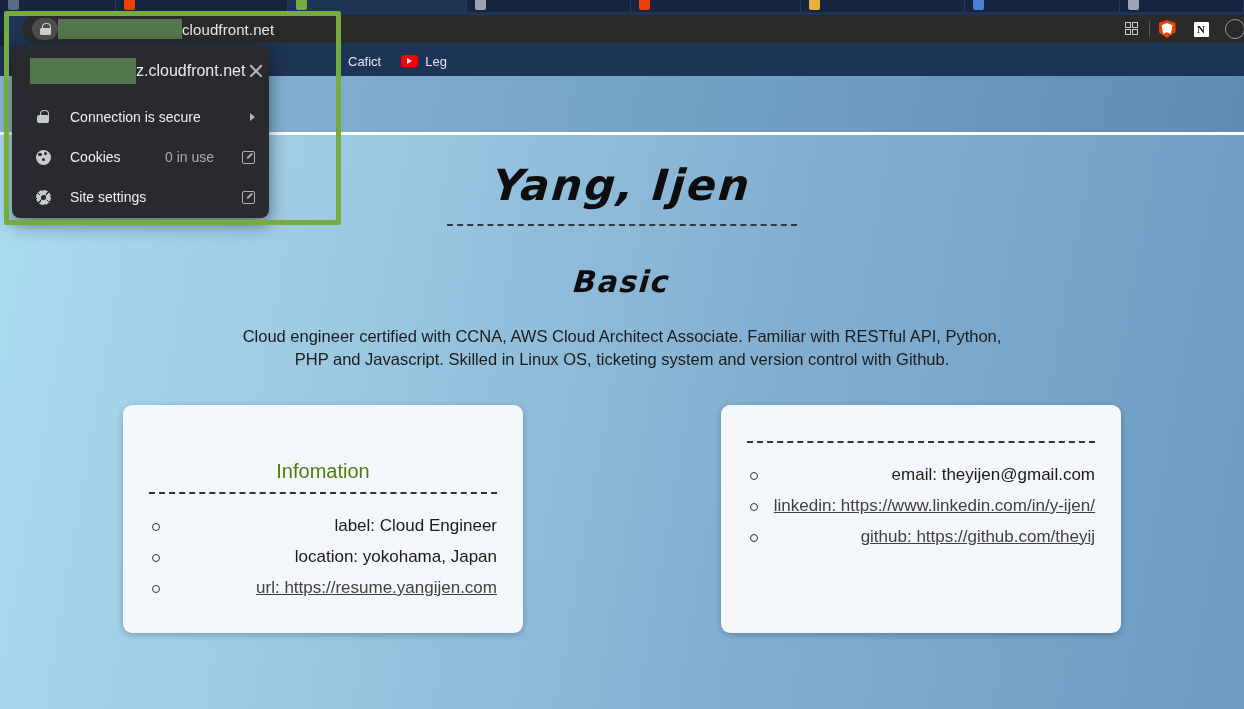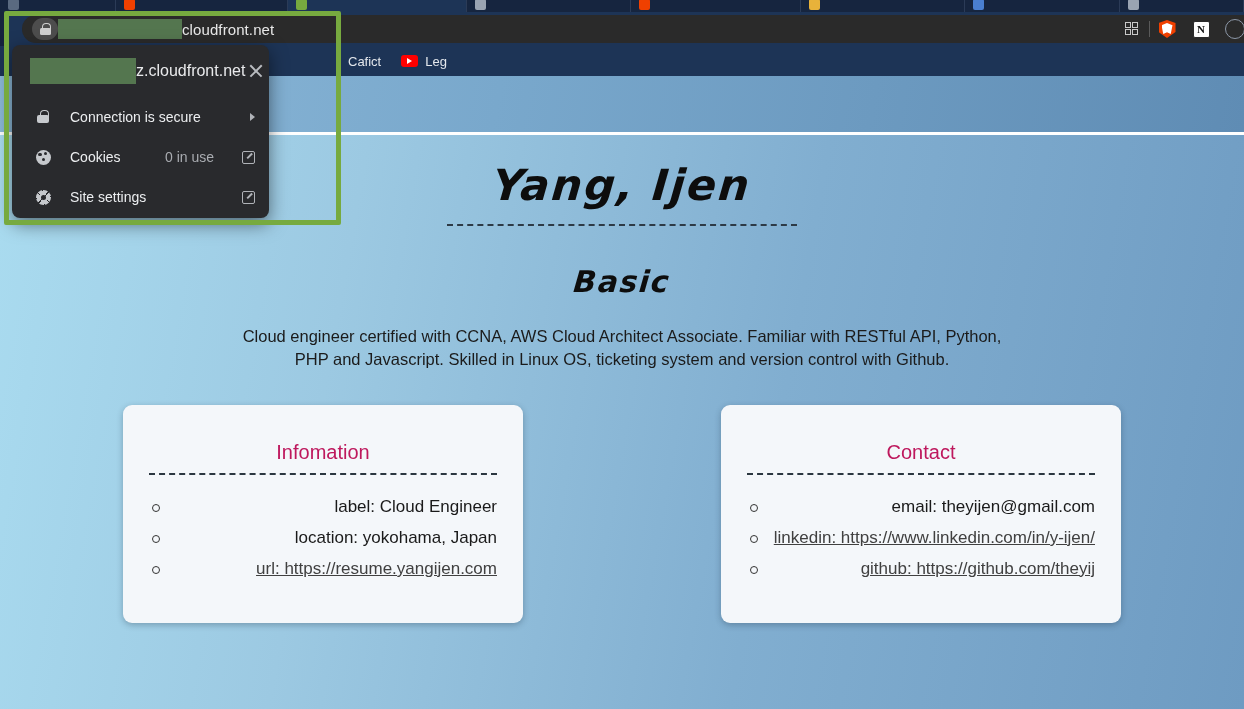--- a/index.html
+++ b/index.html
@@ -182,22 +182,23 @@
   }
   .card {
     width: 400px; min-height: 218px;
     background: #f4f7fa;
     border-radius: 9px;
     box-shadow: 0 2px 6px rgba(20,40,60,.30);
     padding: 36px 26px 26px;
   }
   .card-title {
     text-align: center;
-    font-size: 20px; color: #be185d; font-weight: normal;
+    font-size: 20px; color: #4d7c0f; font-weight: normal;
     padding-bottom: 9px;
+    margin-top: 19px;
   }
   .card-rule { border-top: 2px dashed #2b3740; margin: 0 0 20px; }
   .card ul { list-style: none; padding-left: 20px; text-align: right; }
   .card li {
     position: relative;
     font-size: 17px; line-height: 1.47;
     color: #1a1a1a;
     margin-bottom: 6px;
   }
   .card li::before {
@@ -391,21 +392,20 @@
           <div class="card">
             <div class="card-title">Infomation</div>
             <div class="card-rule"></div>
             <ul>
               <li>label: Cloud Engineer</li>
               <li>location: yokohama, Japan</li>
               <li><a href="#">url: https://resume.yangijen.com</a></li>
             </ul>
           </div>
           <div class="card">
-            <div class="card-title">Contact</div>
             <div class="card-rule"></div>
             <ul>
               <li>email: theyijen@gmail.com</li>
               <li><a href="#">linkedin: https://www.linkedin.com/in/y-ijen/</a></li>
               <li><a href="#">github: https://github.com/theyij</a></li>
             </ul>
           </div>
         </div>
     </div>
   </div>

